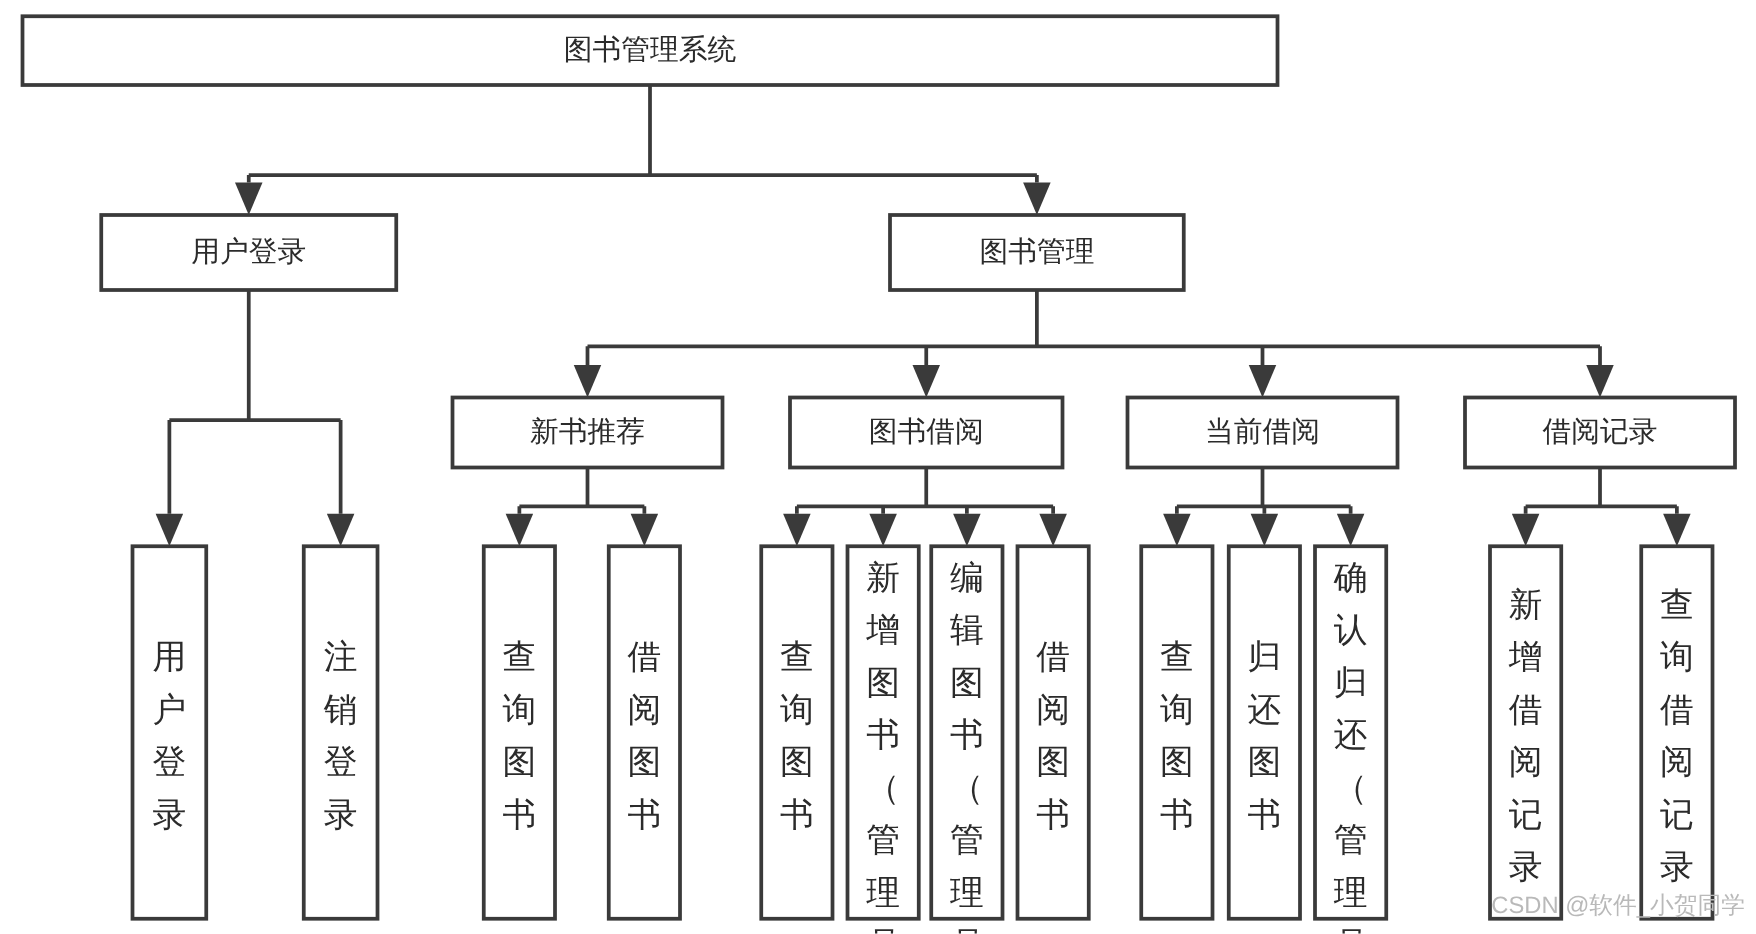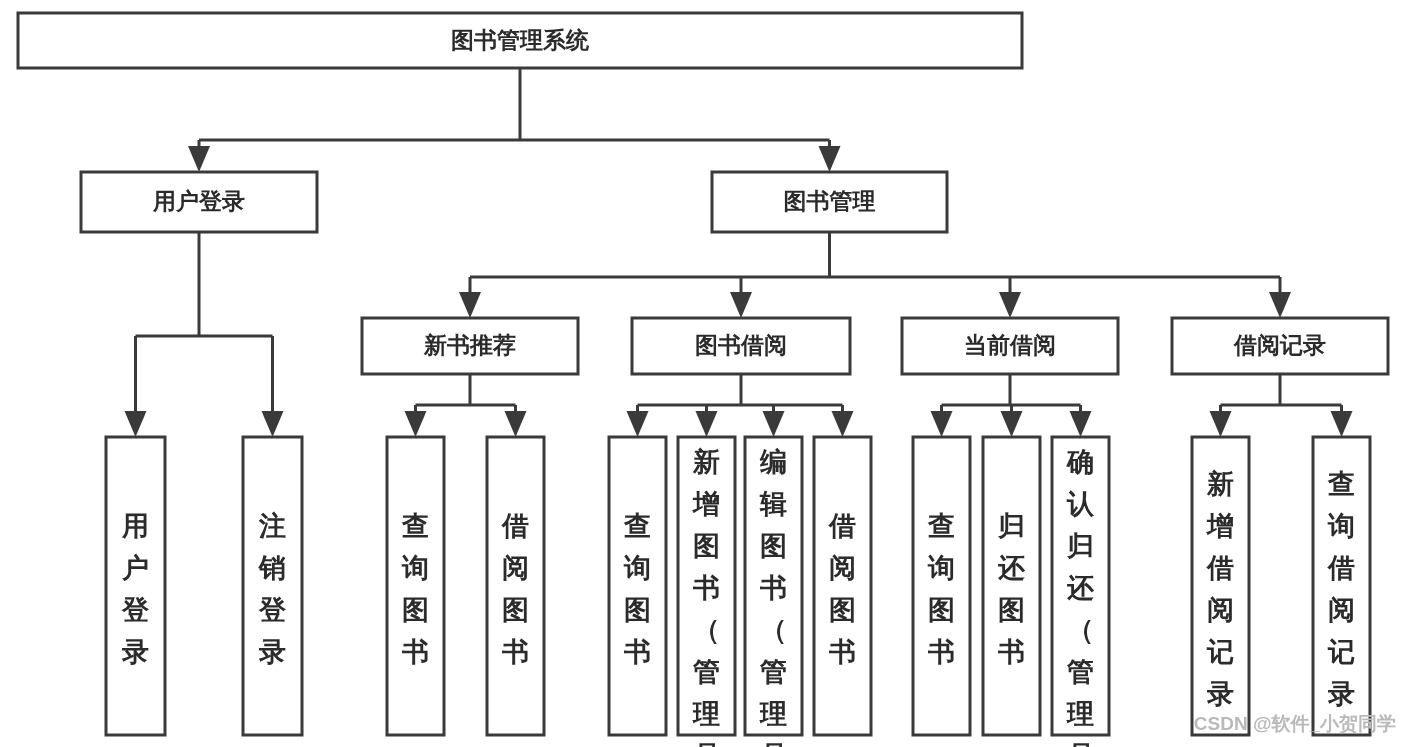--- a/index.html
+++ b/index.html
@@ -9,21 +9,20 @@
   }
   body {
     font-family: "Liberation Sans", "DejaVu Sans", sans-serif;
   }
   #diagram-root {
     position: relative;
     width: 1405px;
     height: 747px;
     background: #ffffff;
     overflow: hidden;
-    font-weight: bold;
   }
   svg.diagram-canvas {
     position: absolute;
     left: 0;
     top: 0;
     width: 1405px;
     height: 747px;
   }
   .node-box {
     fill: #ffffff;

